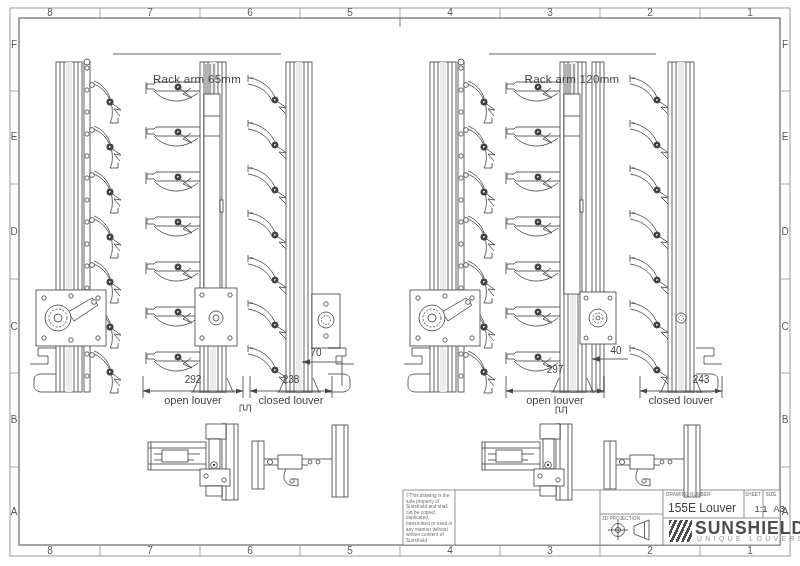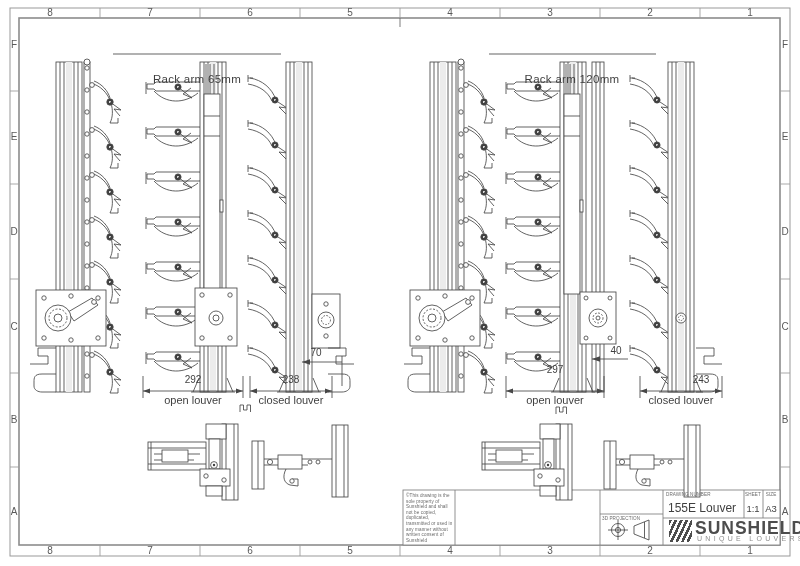--- a/index.html
+++ b/index.html
@@ -9,21 +9,21 @@
   .c{transform:translateX(-50%);} 
   .z{font-size:10px;color:#5a5a5a;}
   .dim{font-size:10px;}
   .lbl{font-size:11px;}
   .glabel{font-size:11.5px;letter-spacing:.3px;margin-top:33px;}
   .title{font-size:16.5px;letter-spacing:.5px;}
   .tiny{font-size:4.6px;color:#6b6b6b;letter-spacing:.1px;}
   .disc{width:47px;white-space:normal;line-height:5.6px;}
   .web{font-size:13px;letter-spacing:.3px;}
   .dn{font-size:12px;}
-  .sv{font-size:9.5px;}
+  .sv{font-size:9.5px;margin-left:8px;}
   .brand{font-size:17.5px;font-weight:bold;color:#4d4d4d;letter-spacing:1px;}
   .tag{font-size:7px;color:#8f8f8f;letter-spacing:3.3px;}
   .logo{position:absolute;left:669px;top:520px;width:23px;height:22px;
         background:repeating-linear-gradient(115deg,#4d4d4d 0 2.6px,#ffffff 2.6px 5px);}
   svg.art{position:absolute;left:0;top:0;}
 </style>
 </head>
 <body>
 
 <div class="sheet">

